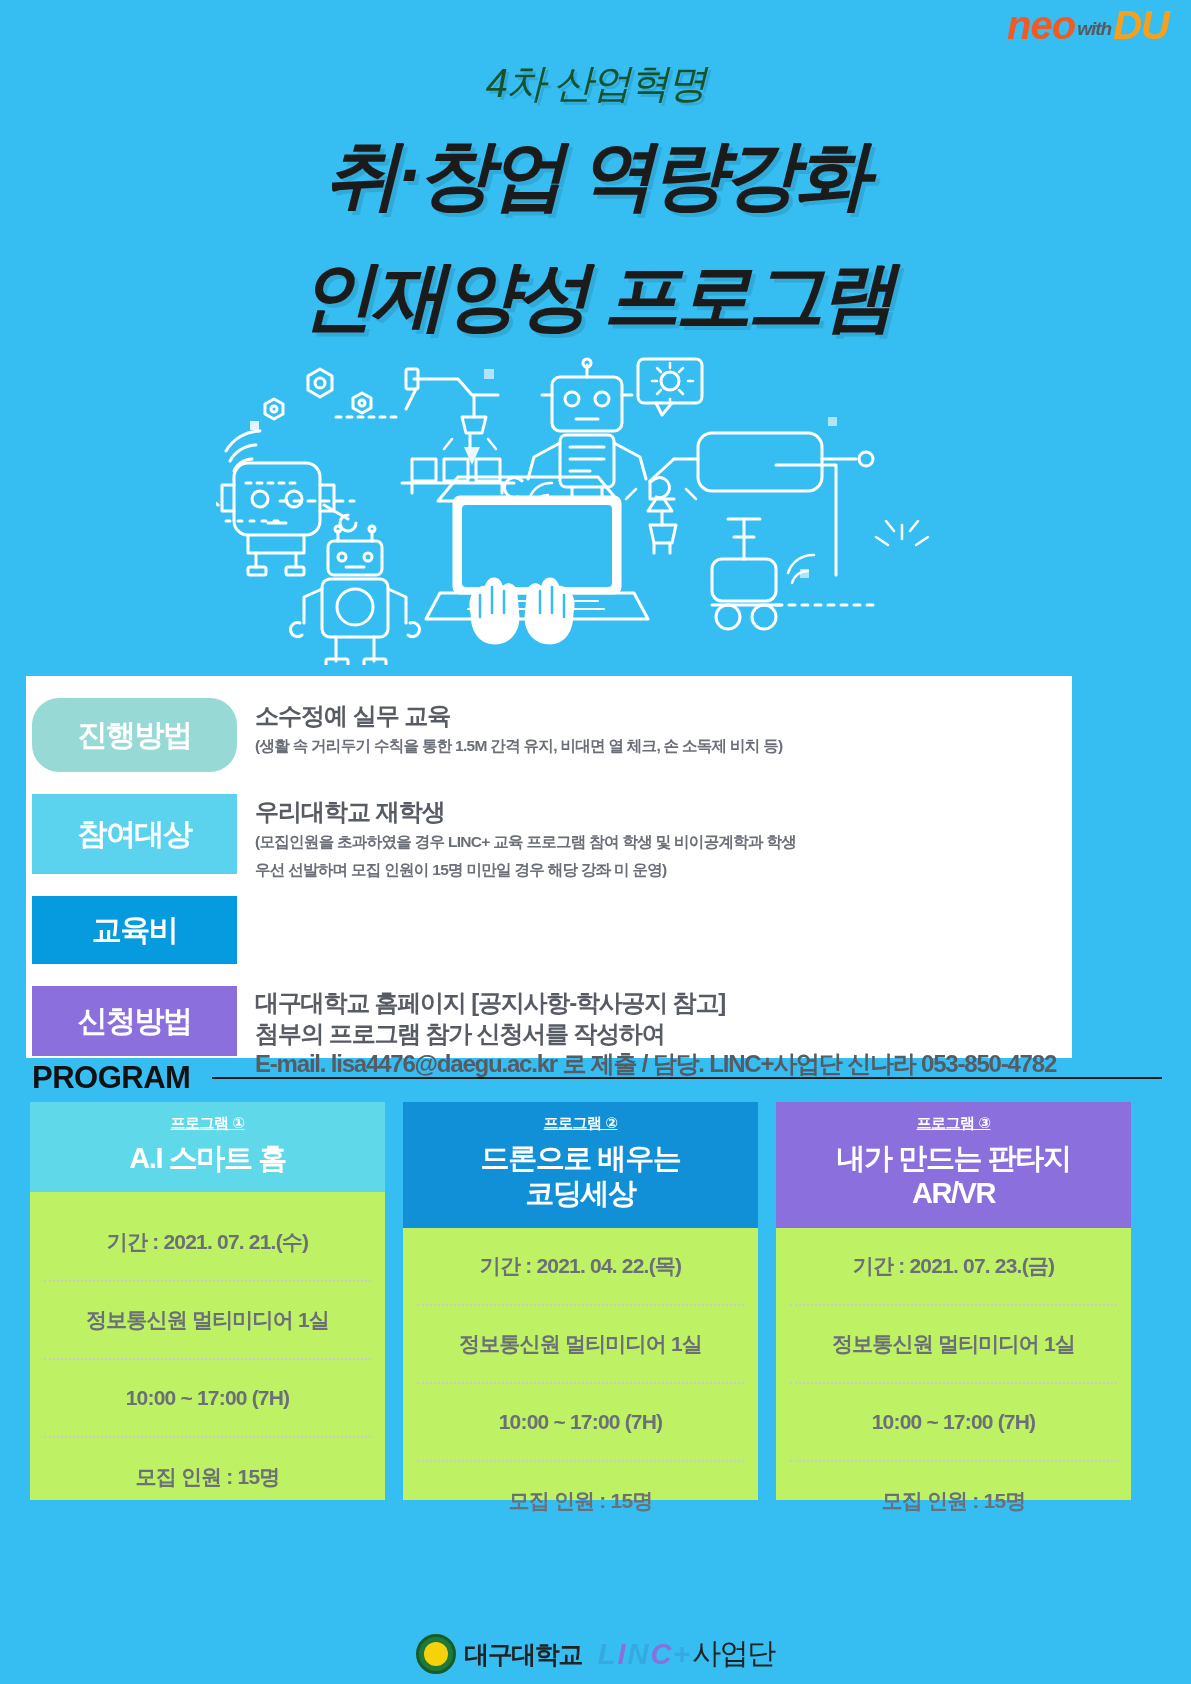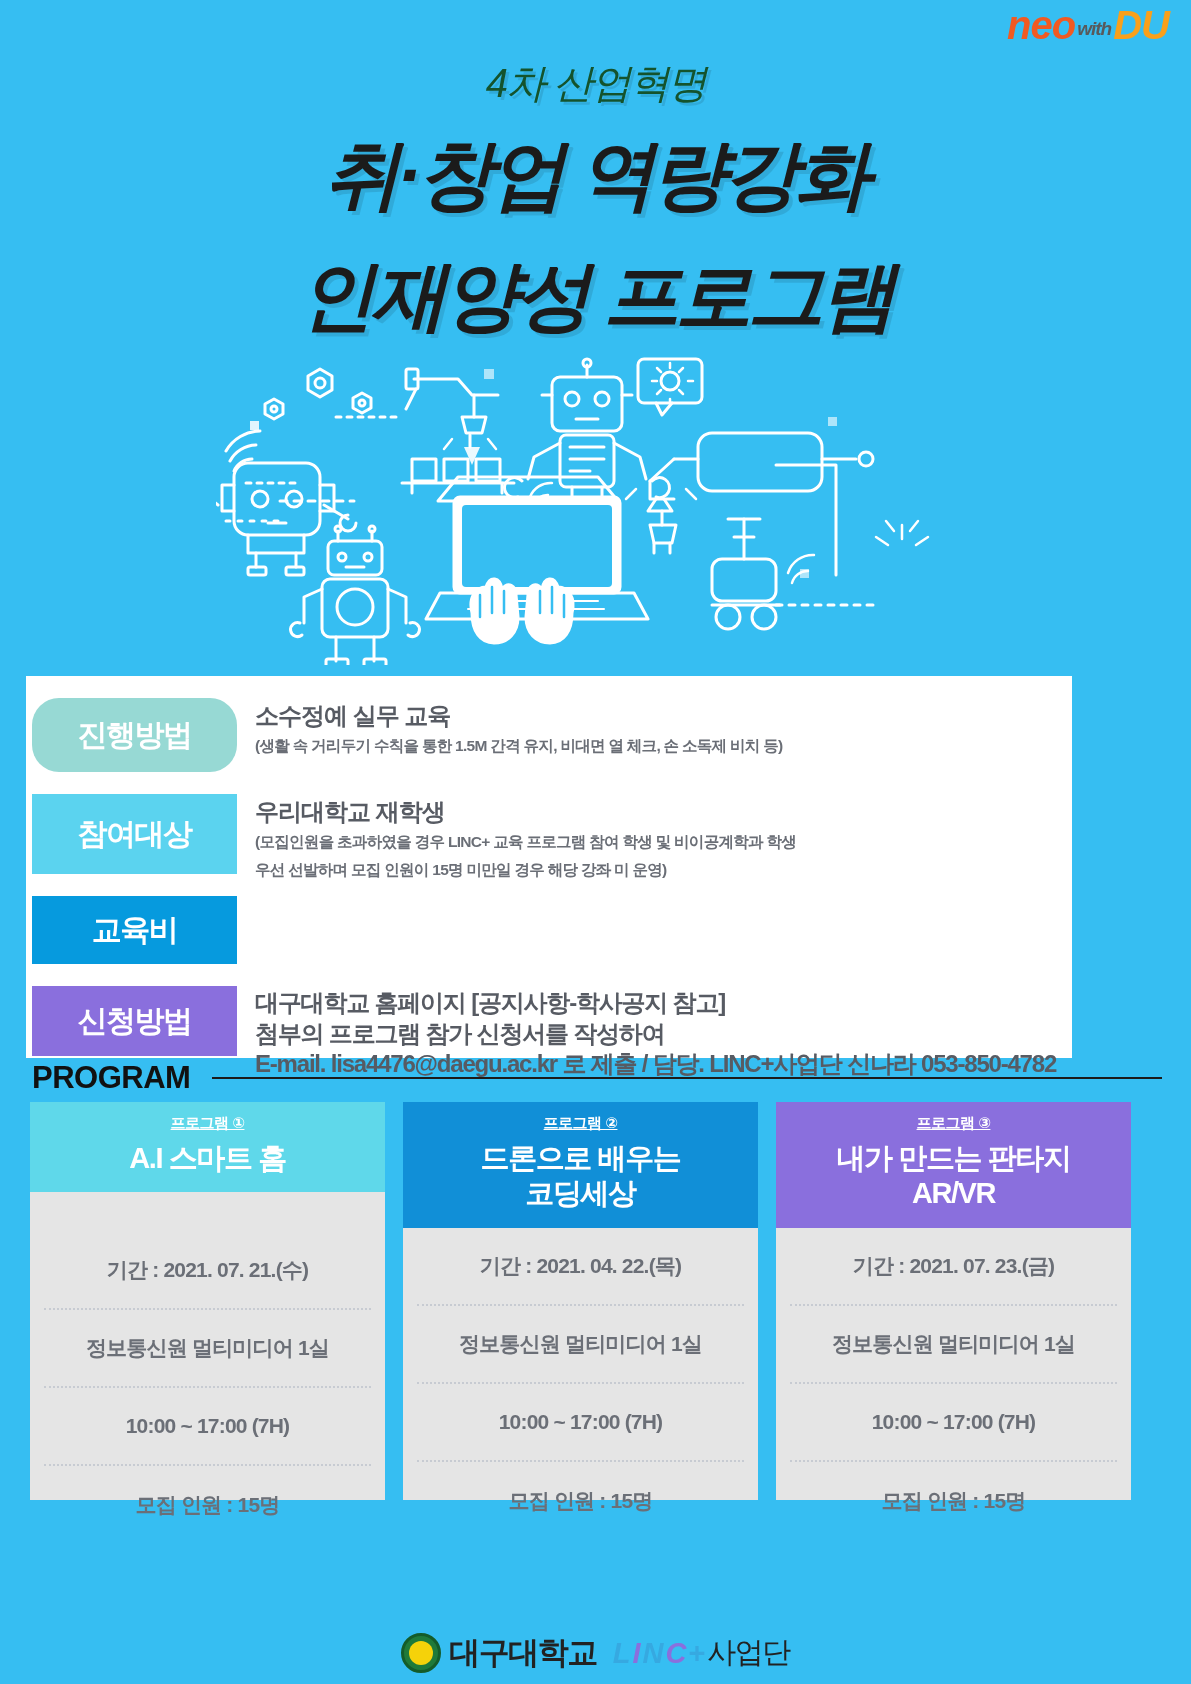--- a/index.html
+++ b/index.html
@@ -95,21 +95,21 @@
   .prog-head .ph-text {
     color: #111; font-size: 31px; font-weight: bold; letter-spacing: -0.5px;
   }
   .prog-head .ph-rule { flex: 1; height: 2px; background: #1b1b1b; }
 
   
   .cards {
     position: absolute; left: 30px; top: 1102px;
     width: 1131px; display: flex; gap: 18px;
   }
-  .card { width: 355px; background: #e5e5e5; }
+  .card { width: 355px; background: #bef264; }
   .card-head {
     padding: 12px 6px 16px; text-align: center;
   }
   .card-kicker {
     color: #ffffff; font-size: 15px; font-weight: bold; letter-spacing: -0.5px;
     text-decoration: underline; margin-bottom: 8px;
   }
   .card-title {
     color: #ffffff; font-size: 29px; font-weight: bold; letter-spacing: -1.4px;
     line-height: 1.22;
@@ -117,41 +117,41 @@
   .c1 .card-head { background: #5fd8ea; }
   .c2 .card-head { background: #118fd7; }
   .c3 .card-head { background: #8a6fdd; }
   .card-body { padding: 0 14px 8px; }
   .card-cell {
     height: 78px; display: flex; align-items: center; justify-content: center;
     color: #6b6f77; font-size: 21px; font-weight: bold; letter-spacing: -0.8px;
     border-bottom: 2px dotted #c7cbd2;
   }
   .card-cell:last-child { border-bottom: none; }
-  .c1 .card-body { padding-top: 4px; margin-top: 36px; }
+  .c1 .card-body { padding-top: 12px; }
   .card.c1 { height: 398px; }
   .card.c2, .card.c3 { height: 398px; }
 
   
   .footer {
     position: absolute; left: 0; bottom: 10px; width: 1191px;
     display: flex; align-items: center; justify-content: center; gap: 16px;
   }
   .du-logo { display: flex; align-items: center; gap: 8px; }
   .du-seal {
     width: 40px; height: 40px; border-radius: 50%;
     background: #1f7a3a; border: 3px solid #145c2a;
     display: flex; align-items: center; justify-content: center;
   }
   .du-seal-inner {
     width: 24px; height: 24px; border-radius: 50%;
     background: #f5d20a;
   }
   .du-name {
-    color: #222; font-size: 31px; font-weight: bold; letter-spacing: -1.5px;
+    color: #222; font-size: 25px; font-weight: bold; letter-spacing: -1.5px;
   }
   .linc-logo { display: flex; align-items: center; gap: 2px; }
   .linc-l { color: #36a9e1; font-size: 29px; font-weight: bold; font-style: italic; }
   .linc-i { color: #8a6fdd; font-size: 29px; font-weight: bold; font-style: italic; }
   .linc-n { color: #36a9e1; font-size: 29px; font-weight: bold; font-style: italic; }
   .linc-c { color: #8a6fdd; font-size: 29px; font-weight: bold; font-style: italic; }
   .linc-plus { color: #36a9e1; font-size: 29px; font-weight: bold; }
   .linc-tail { color: #222; font-size: 29px; font-weight: normal; letter-spacing: -1.5px; }
 </style>
 </head>

